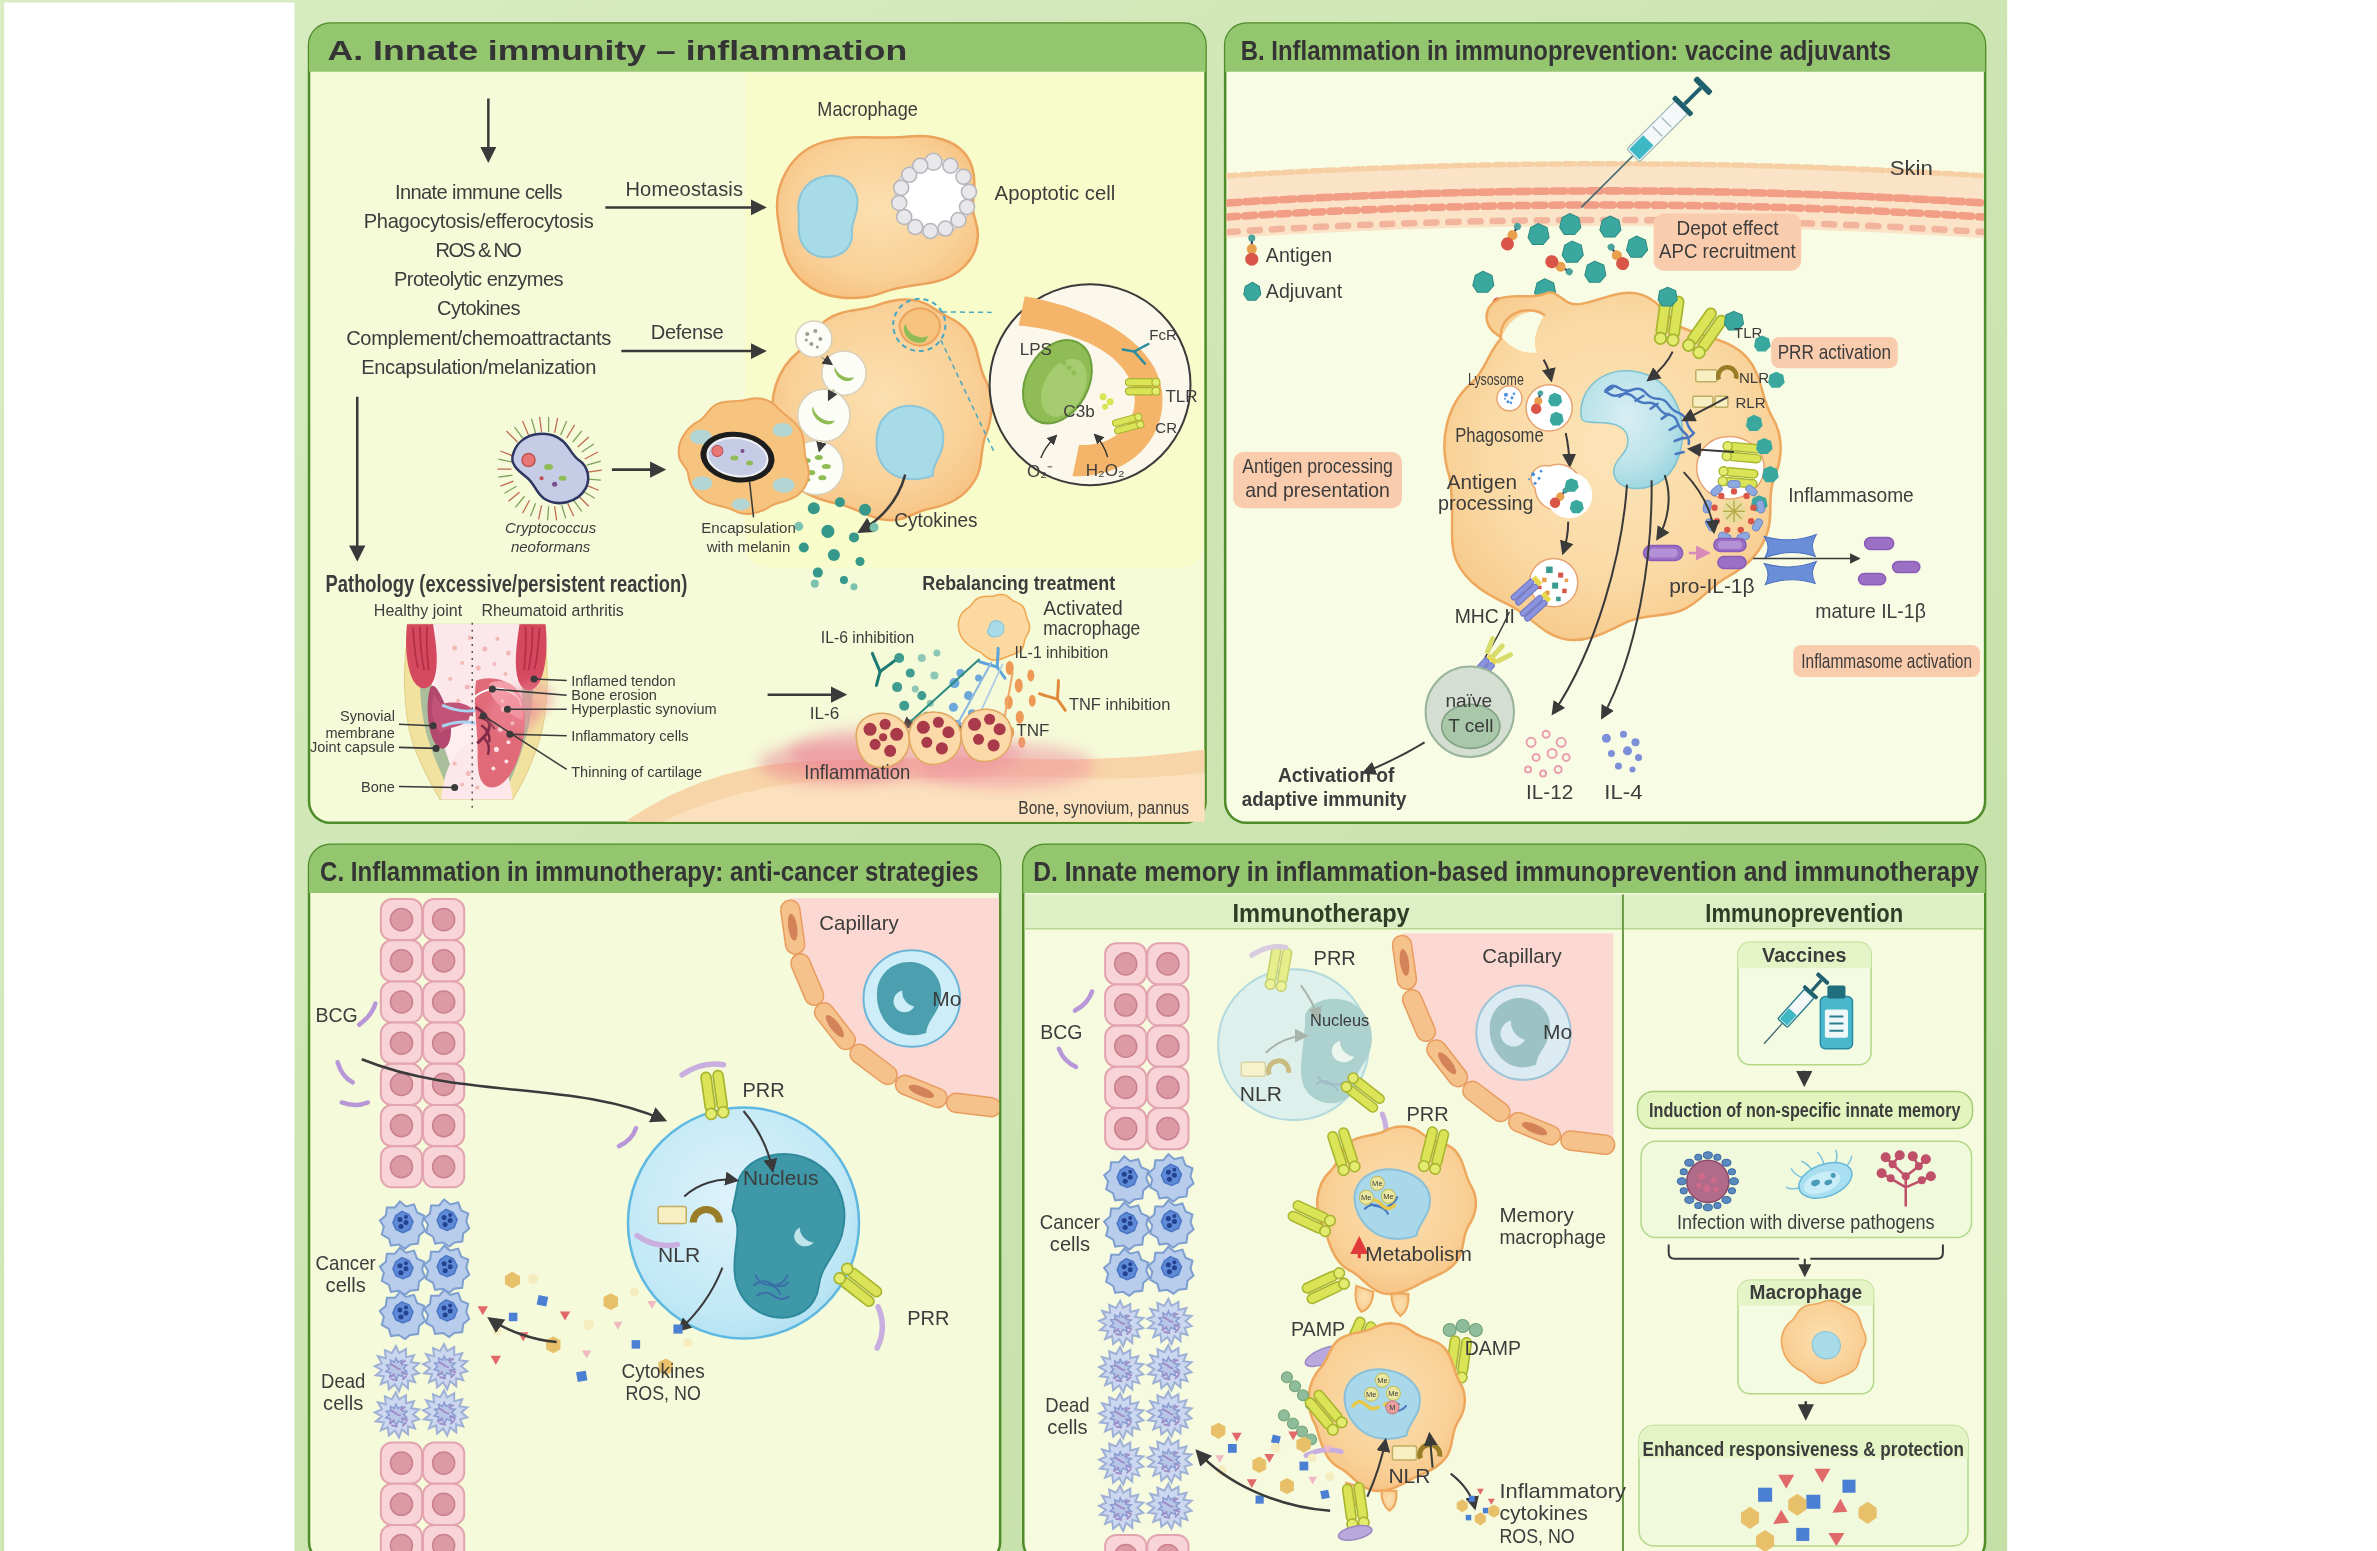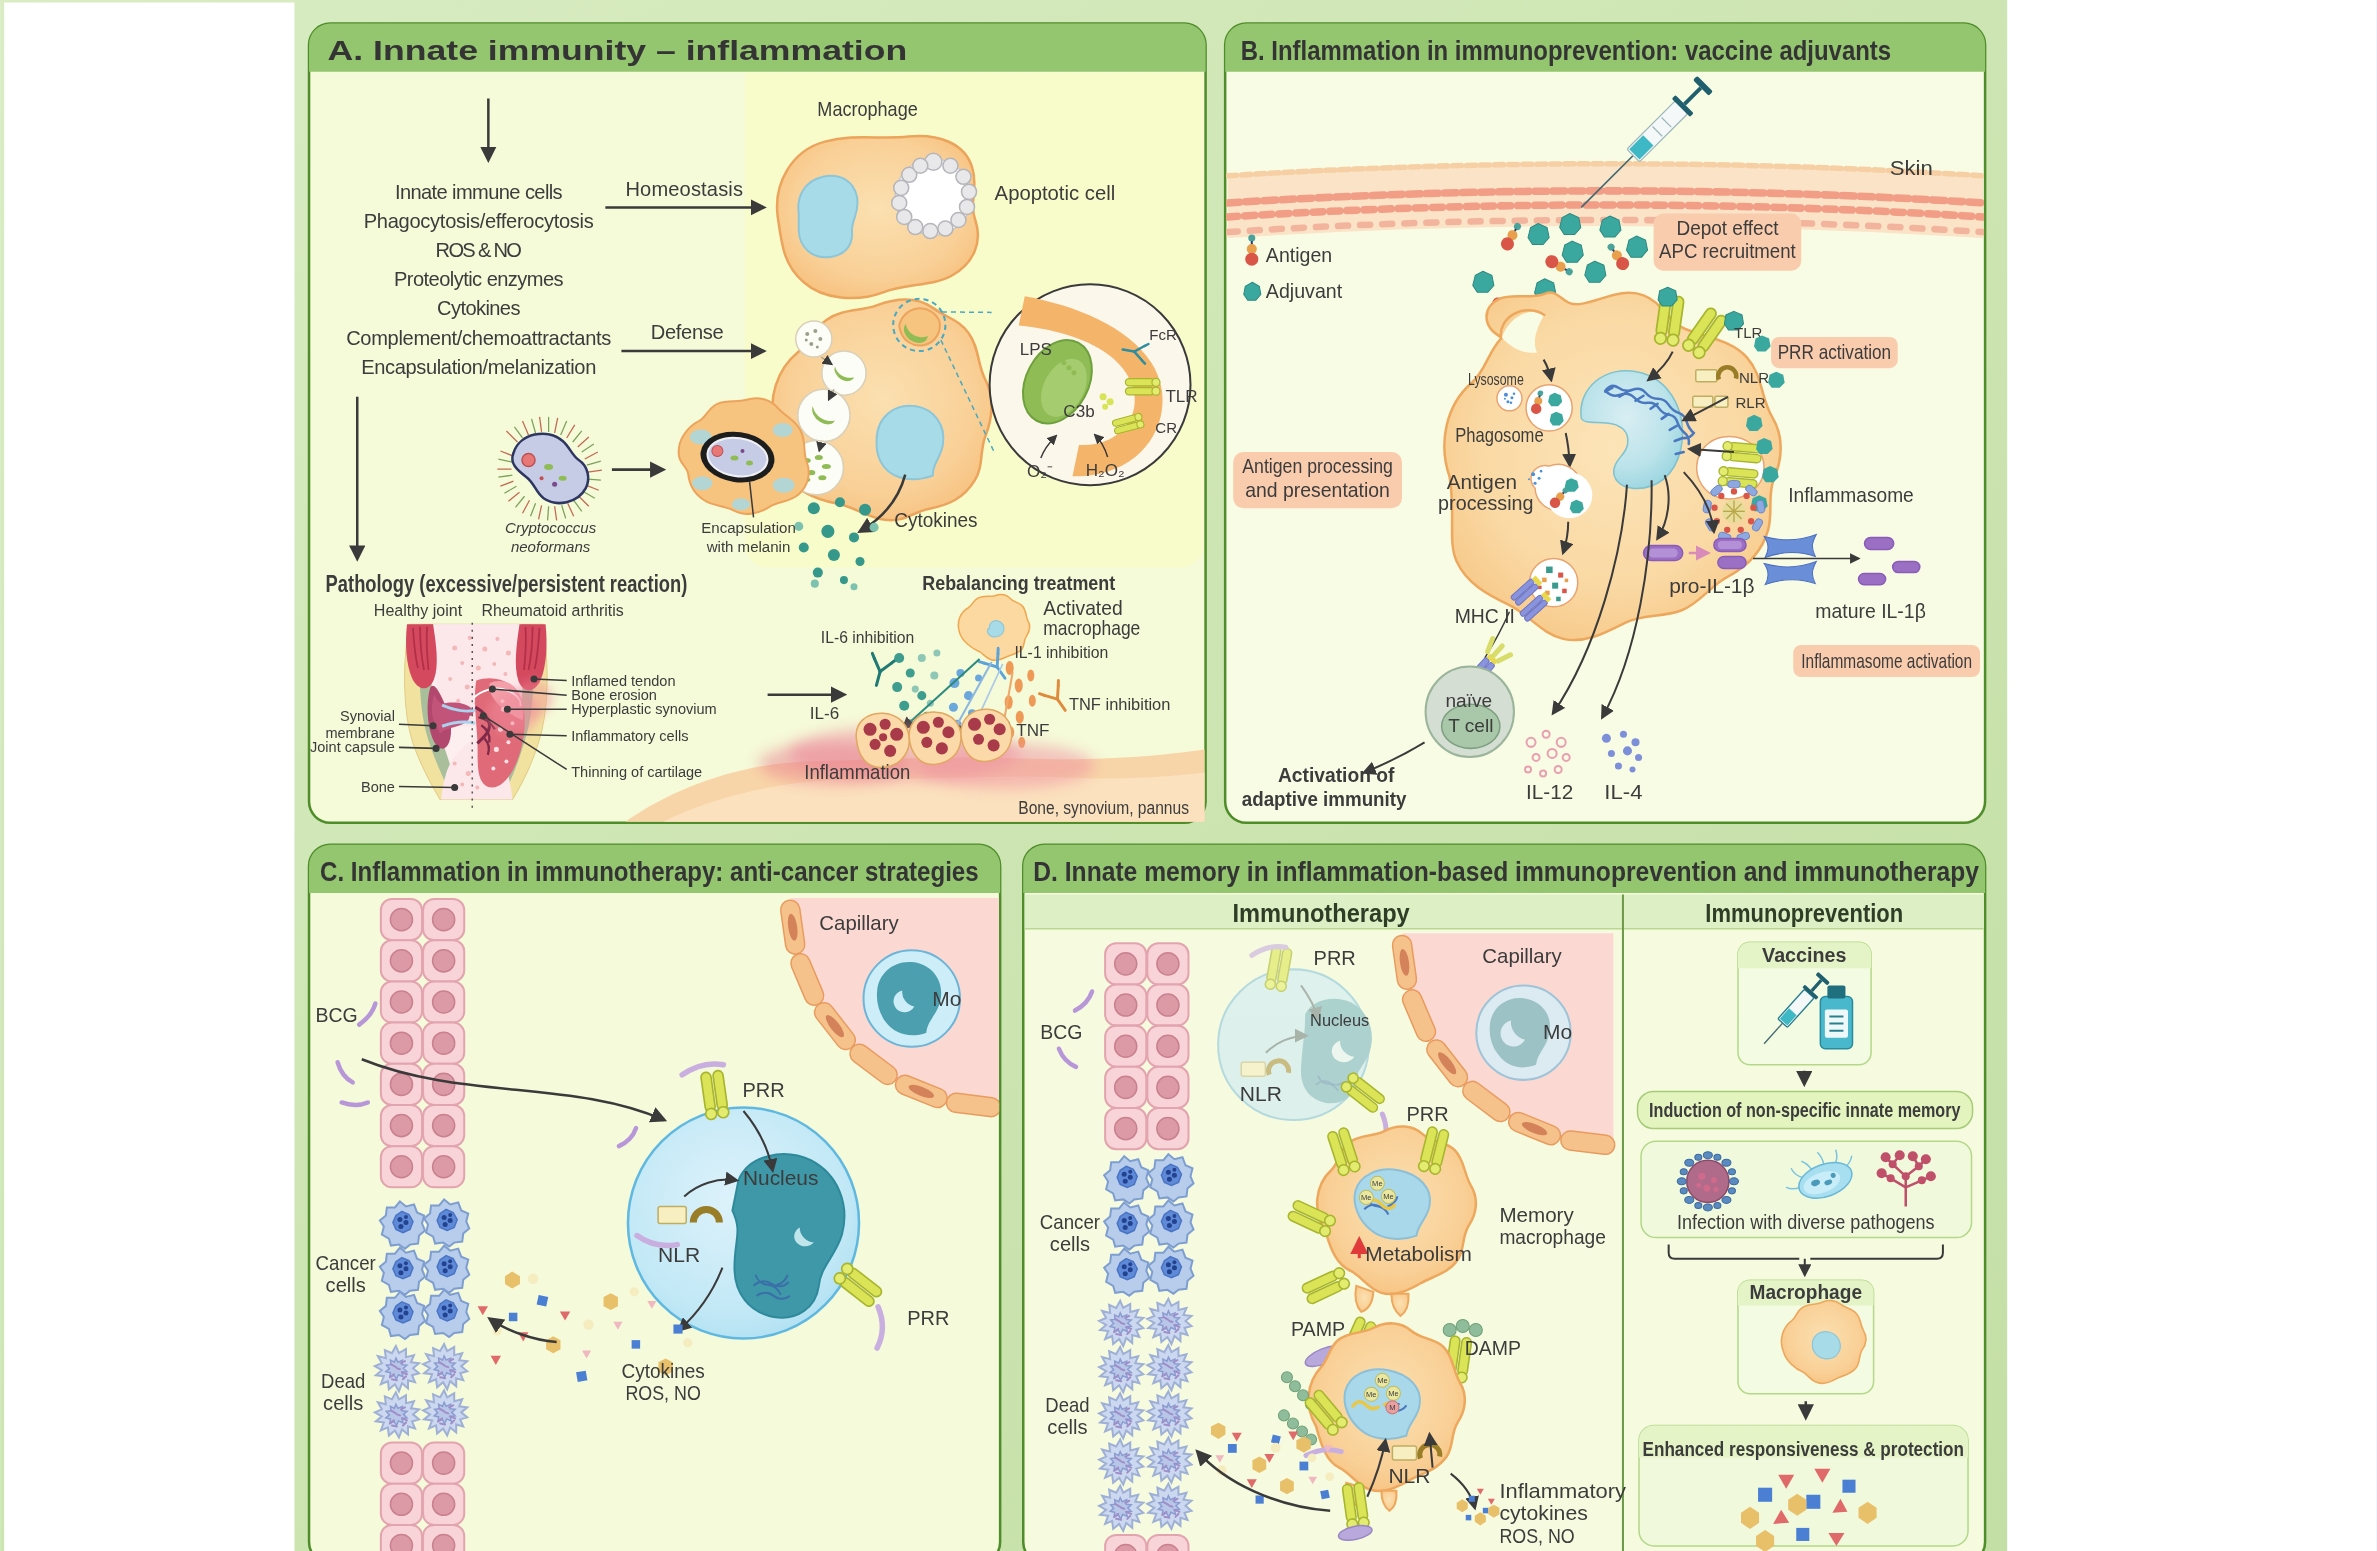--- a/index.html
+++ b/index.html
@@ -1,16 +1,16 @@
 <!DOCTYPE html>
 <html style="font-size:8px"><head>
 <meta charset="utf-8">
 <style>
 html,body{margin:0;padding:0;background:#ffffff;}
-#page{position:relative;width:2377px;height:1551px;background:#7dd3fc;overflow:hidden;}
+#page{position:relative;width:2377px;height:1551px;background:#fef9c3;overflow:hidden;}
 svg{position:absolute;top:0;left:0;}
 text{font-family:"Liberation Sans",sans-serif;fill:#3c3c3c;}
 .hdr{font-size:54px;font-weight:bold;fill:#343434;}
 .sub{font-size:52px;font-weight:bold;fill:#2f3d26;}
 </style>
 </head>
 <body>
 <div id="page">
 <svg width="2377" height="1551" viewBox="0 0 4732 3088">
 <defs>

